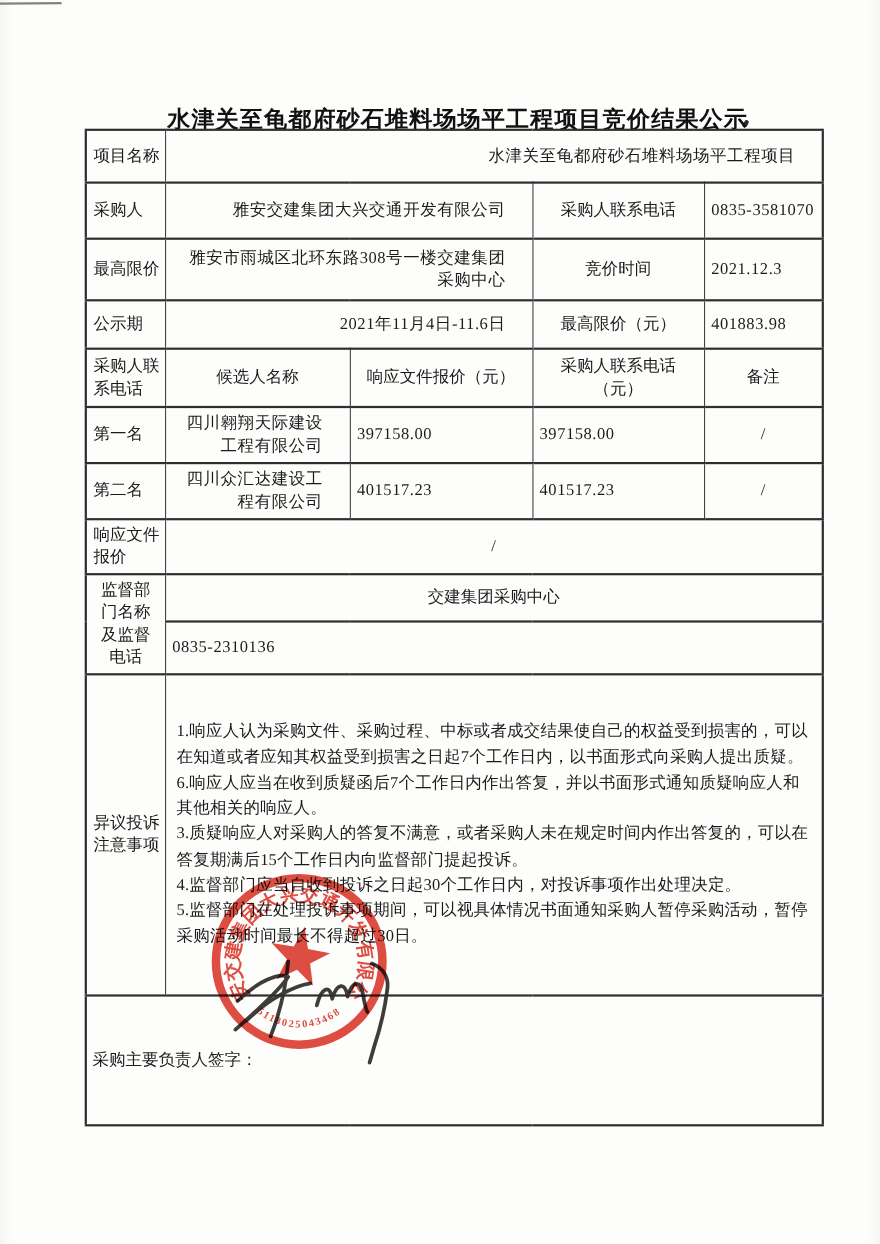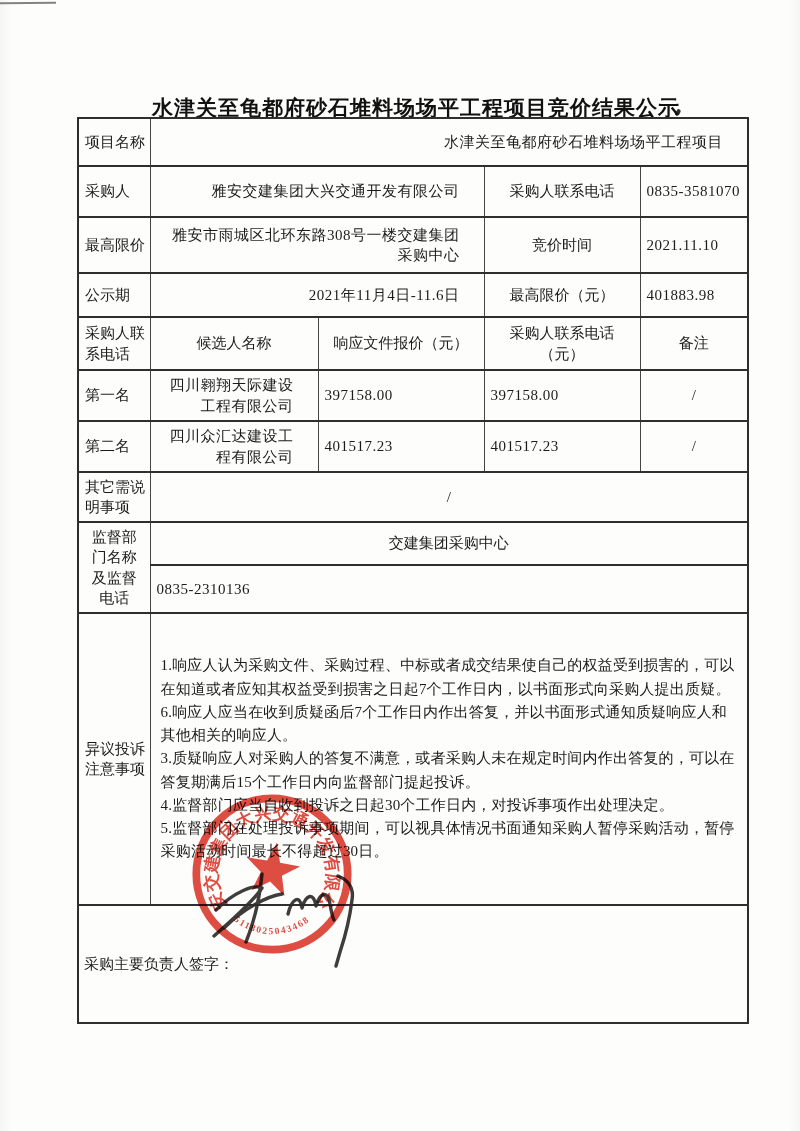--- a/index.html
+++ b/index.html
@@ -101,21 +101,21 @@
       <tr>
         <td class="lab" style="height:45px">采购人</td>
         <td class="val" colspan="2">雅安交建集团大兴交通开发有限公司</td>
         <td class="ctr">采购人联系电话</td>
         <td class="num">0835-3581070</td>
       </tr>
       <tr>
         <td class="lab" style="height:50px">最高限价</td>
         <td class="val" colspan="2">雅安市雨城区北环东路308号一楼交建集团采购中心</td>
         <td class="ctr">竞价时间</td>
-        <td class="num">2021.11.10</td>
+        <td class="num">2021.12.3</td>
       </tr>
       <tr>
         <td class="lab" style="height:38px">公示期</td>
         <td class="val" colspan="2">2021年11月4日-11.6日</td>
         <td class="ctr">最高限价（元）</td>
         <td class="num">401883.98</td>
       </tr>
       <tr>
         <td class="lab" style="height:47px">采购人联系电话</td>
         <td class="ctr">候选人名称</td>
@@ -131,21 +131,21 @@
         <td class="ctr">/</td>
       </tr>
       <tr>
         <td class="lab" style="height:45px">第二名</td>
         <td class="val">四川众汇达建设工程有限公司</td>
         <td class="num">401517.23</td>
         <td class="num">401517.23</td>
         <td class="ctr">/</td>
       </tr>
       <tr>
-        <td class="lab" style="height:44px">其它需说明事项</td>
+        <td class="lab" style="height:44px">响应文件报价</td>
         <td class="ctr" colspan="4">/</td>
       </tr>
       <tr>
         <td class="ctr" rowspan="2" style="height:79px">监督部门名称及监督电话</td>
         <td class="ctr" colspan="4" style="height:37px">交建集团采购中心</td>
       </tr>
       <tr>
         <td class="num" colspan="4" style="height:42px">0835-2310136</td>
       </tr>
       <tr>

